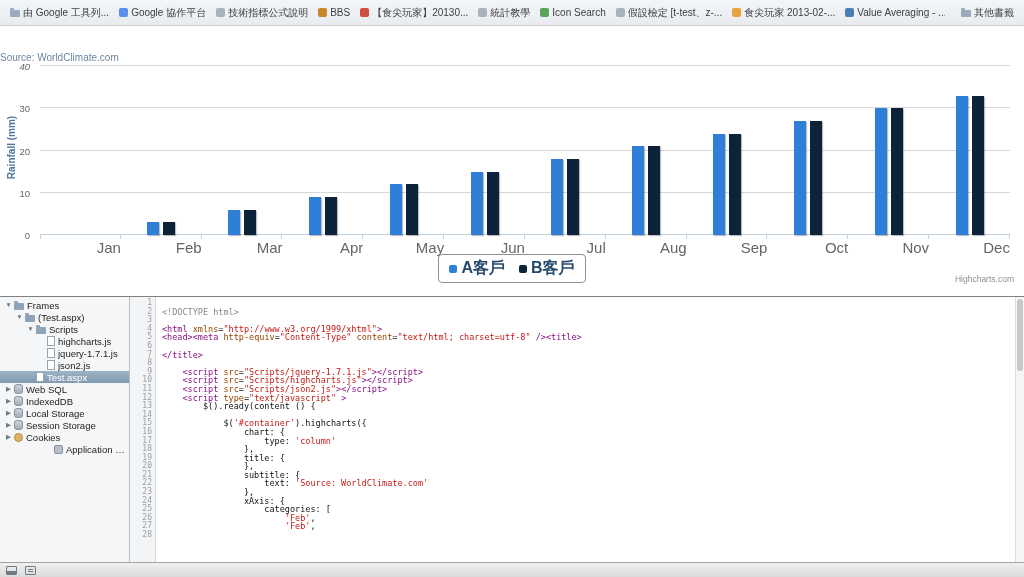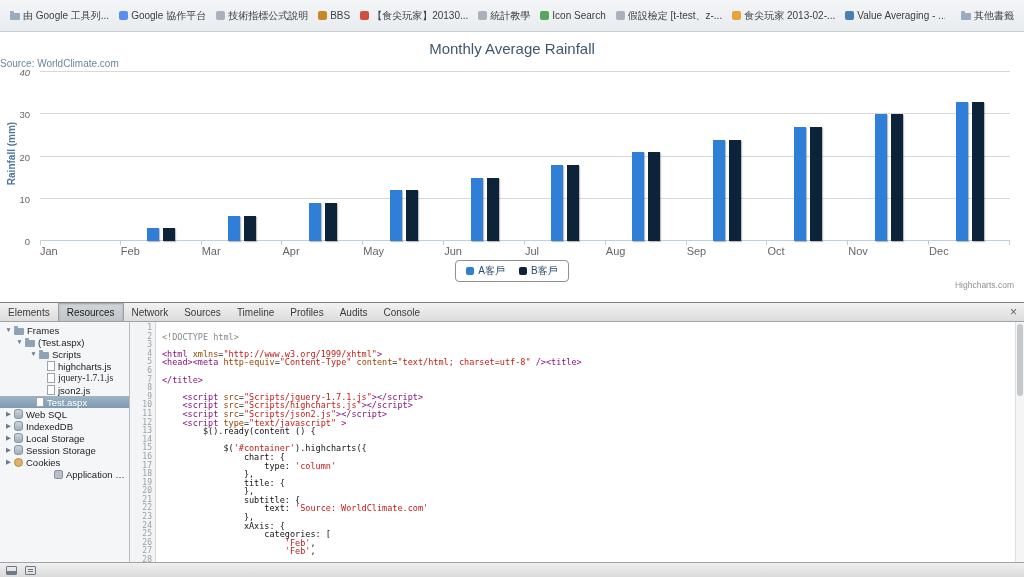--- a/index.html
+++ b/index.html
@@ -11,21 +11,21 @@
   .reload{width:9px;height:9px;border:1px solid #77838f;border-radius:50%;position:relative;flex:none}
   .reload::after{content:"";position:absolute;right:-3px;top:0;border:2px solid transparent;border-left:4px solid #77838f}
   .omnibox{flex:1;height:12px;background:#fff;border:1px solid #b3bac1;border-radius:3px;display:flex;align-items:center;padding:0 4px;gap:4px;min-width:0}
   .doc-ico{width:7px;height:9px;background:#eef0f2;border:1px solid #98a2ab;flex:none}
   .url{font-size:10px;color:#2b2b2b;line-height:12px;white-space:nowrap}
   .url .path{color:#555}
   .star{margin-left:auto;font-size:10px;color:#9aa2aa;line-height:10px}
   .menu{width:13px;height:10px;flex:none;display:flex;flex-direction:column;justify-content:space-between;padding:1px 0}
   .menu i{height:2px;background:#8b959e;border-radius:1px;display:block}
 
-  .bookmarks{height:32px;flex:none;background:linear-gradient(#f3f5f7,#e9ecef);border-bottom:1px solid #c8cdd2;display:flex;align-items:center;padding:0 6px;gap:12px}
+  .bookmarks{height:26px;flex:none;background:linear-gradient(#f3f5f7,#e9ecef);border-bottom:1px solid #c8cdd2;display:flex;align-items:center;padding:0 6px;gap:12px}
   .bm-list{display:flex;align-items:center;gap:2px;overflow:hidden;flex:1;min-width:0}
   .bm{display:flex;align-items:center;gap:3px;padding:1px 4px;border-radius:2px;white-space:nowrap;flex:none}
   .bm-label{font-size:10px;color:#3c4043}
   .fav{width:9px;height:9px;border-radius:2px;flex:none}
   .icon-folder{width:10px;height:7px;background:#99abbd;border-radius:1px;position:relative;margin-top:2px;flex:none}
   .icon-folder::before{content:"";position:absolute;top:-2px;left:0;width:4px;height:2px;background:#99abbd;border-radius:1px 1px 0 0}
   .other{flex:none;margin-left:auto}
 
   
   .content{height:270px;flex:none;position:relative;background:#fff}
@@ -37,26 +37,26 @@
   .ylab{position:absolute;right:4px;transform:translateY(50%);font-size:9.5px;color:#666}
   .plot{position:absolute;left:40px;right:14px;top:40px;height:169px}
   .gridline{position:absolute;left:0;right:0;height:1px;background:#D8D8D8}
   .gridline.baseline{background:#C0D0E0}
   .groups{position:absolute;inset:0;display:flex}
   .group{flex:1;display:flex;align-items:flex-end;justify-content:center;gap:4px;position:relative}
   .group::after{content:"";position:absolute;right:0;bottom:-4px;width:1px;height:4px;background:#C0D0E0}
   .group:first-child::before{content:"";position:absolute;left:0;bottom:-4px;width:1px;height:4px;background:#C0D0E0}
   .bar{width:12px;box-shadow:1px 1px 1px rgba(0,0,0,.25)}
   .xlabels{position:absolute;left:40px;right:14px;top:213px;display:flex}
-  .xlab{flex:1;text-align:left;font-size:11px;color:#666}
+  .xlab{flex:1;text-align:right;font-size:15px;color:#666}
   .legend-wrap{position:absolute;left:0;right:0;top:228px;display:flex;justify-content:center}
   .legend{display:inline-flex;align-items:center;gap:14px;border:1px solid #909090;border-radius:4px;padding:3px 10px;background:#fff}
   .leg-item{display:inline-flex;align-items:center;gap:4px;cursor:pointer}
   .leg-sym{width:8px;height:8px;border-radius:2px}
-  .leg-label{font-size:10px;font-weight:normal;color:#274b6d}
+  .leg-label{font-size:16px;font-weight:bold;color:#274b6d}
   .credits{position:absolute;right:10px;top:248px;font-size:8.5px;color:#909090}
 
   
   .devtools{flex:1;display:flex;flex-direction:column;border-top:1px solid #808080;min-height:0}
   .dt-toolbar{height:19px;flex:none;background:linear-gradient(#f2f2f2,#dcdcdc);border-bottom:1px solid #a3a3a3;display:flex;align-items:stretch}
   .dt-tabs{display:flex;align-items:stretch}
   .dt-tab{display:flex;align-items:center;padding:0 8px;font-size:10px;color:#3c3c3c}
   .dt-tab.active{background:linear-gradient(#d3d7da,#bfc4c9);box-shadow:inset 0 1px 2px rgba(0,0,0,.25);border-left:1px solid #9aa0a6;border-right:1px solid #9aa0a6;color:#1c1c1c}
   .dt-close{margin-left:auto;align-self:center;font-size:12px;color:#5f6368;padding:0 7px;line-height:1}
   .dt-body{flex:1;display:flex;min-height:0}
@@ -137,21 +137,20 @@
         <div class="bm"></div>
       </div>
     <div class="bm other">
       <span class="icon-folder"></span>
       <span class="bm-label">其他書籤</span>
     </div>
   </div>
 
   <div class="content">
     <div class="chart">
-      <div class="c-title">Monthly Average Rainfall</div>
       <div class="c-sub">Source: WorldClimate.com</div>
       <div class="yaxis-title">Rainfall (mm)</div>
       <div class="ylabels">
           <div class="ylab" style="bottom: 0%;">0</div>
           <div class="ylab" style="bottom: 25%;">10</div>
           <div class="ylab" style="bottom: 50%;">20</div>
           <div class="ylab" style="bottom: 75%;">30</div>
           <div class="ylab" style="bottom: 100%; font-style: italic;">40</div>
         </div>
       <div class="plot">
@@ -235,56 +234,43 @@
               <span class="leg-sym" style="background: rgb(13, 35, 58);"></span>
               <span class="leg-label">B客戶</span>
             </span>
           </div>
       </div>
       <div class="credits">Highcharts.com</div>
     </div>
   </div>
 
   <div class="devtools">
-    <div class="dt-toolbar">
-      <div class="dt-tabs">
-          <div class="dt-tab">Elements</div>
-          <div class="dt-tab active">Resources</div>
-          <div class="dt-tab">Network</div>
-          <div class="dt-tab">Sources</div>
-          <div class="dt-tab">Timeline</div>
-          <div class="dt-tab">Profiles</div>
-          <div class="dt-tab">Audits</div>
-          <div class="dt-tab">Console</div>
-        </div>
-      <span class="dt-close">×</span>
-    </div>
     <div class="dt-body">
       <div class="dt-sidebar">
           <div class="trow" style="padding-left: 4px;">
             <span class="arrow">▼</span>
             <span class="ti ti-folder"></span>
             <span class="tlabel">Frames</span>
           </div>
           <div class="trow" style="padding-left: 15px;">
             <span class="arrow">▼</span>
             <span class="ti ti-folder"></span>
             <span class="tlabel">(Test.aspx)</span>
           </div>
-          <div class="trow" style=" margin-left: 29px;">
+          <div class="trow" style="padding-left: 26px;">
             <span class="arrow">▼</span>
             <span class="ti ti-folder"></span>
             <span class="tlabel">Scripts</span>
           </div>
           <div class="trow" style="padding-left: 37px;">
             <span class="arrow"></span>
             <span class="ti ti-file"></span>
             <span class="tlabel">highcharts.js</span>
           </div>
-          <div class="trow" style="padding-left: 37px; font-family: Liberation Serif, serif;">
+          <div class="trow" style="padding-left: 37px;">
             <span class="arrow"></span>
             <span class="ti ti-file"></span>
             <span class="tlabel">jquery-1.7.1.js</span>
           </div>
           <div class="trow" style="padding-left: 37px;">
             <span class="arrow"></span>
             <span class="ti ti-file"></span>
             <span class="tlabel">json2.js</span>
           </div>
           <div class="trow sel" style="padding-left: 26px;">

